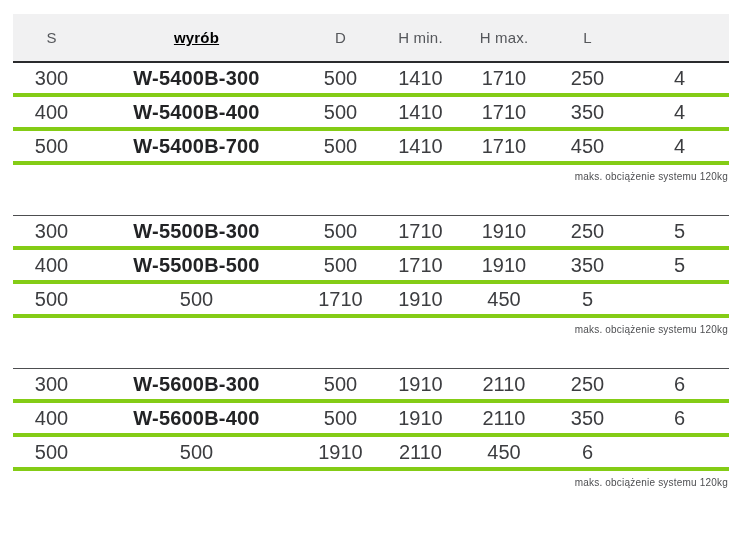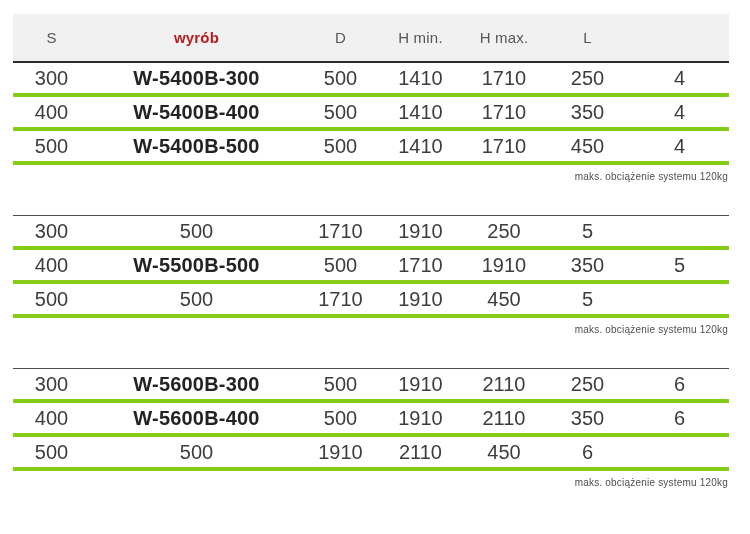--- a/index.html
+++ b/index.html
@@ -27,21 +27,21 @@
     height: 49px;
     border-bottom: 2px solid #2a2b2d;
   }
   .header-cell {
     text-align: center;
     font-size: 15px;
     color: #55575b;
     letter-spacing: 0.2px;
     line-height: 1.15;
   }
-  .header-cell.product { font-weight: bold; color: #b91c1c; }
+  .header-cell.product { font-weight: bold; color: #000000; text-decoration: underline; }
   .header-cell .wrap-narrow {
     display: inline-block;
     max-width: 52px;
   }
   .group { border-top: 0; }
   .group.topline { border-top: 1px solid #4d4e50; }
   .row {
     height: 34px;
     border-bottom: 4px solid #84cc16;
   }
@@ -94,32 +94,33 @@
           <div class="cell c0">400</div>
           <div class="cell c1">W-5400B-400</div>
           <div class="cell c2">500</div>
           <div class="cell c3">1410</div>
           <div class="cell c4">1710</div>
           <div class="cell c5">350</div>
           <div class="cell c6">4</div>
         </div>
         <div class="grid-row row">
           <div class="cell c0">500</div>
-          <div class="cell c1">W-5400B-500</div>
+          <div class="cell c1">W-5400B-700</div>
           <div class="cell c2">500</div>
           <div class="cell c3">1410</div>
           <div class="cell c4">1710</div>
           <div class="cell c5">450</div>
           <div class="cell c6">4</div>
         </div>
       </div>
       <div class="note">maks. obciążenie systemu 120kg</div>
       <div class="group topline">
         <div class="grid-row row">
           <div class="cell c0">300</div>
+          <div class="cell c1">W-5500B-300</div>
           <div class="cell c2">500</div>
           <div class="cell c3">1710</div>
           <div class="cell c4">1910</div>
           <div class="cell c5">250</div>
           <div class="cell c6">5</div>
         </div>
         <div class="grid-row row">
           <div class="cell c0">400</div>
           <div class="cell c1">W-5500B-500</div>
           <div class="cell c2">500</div>

